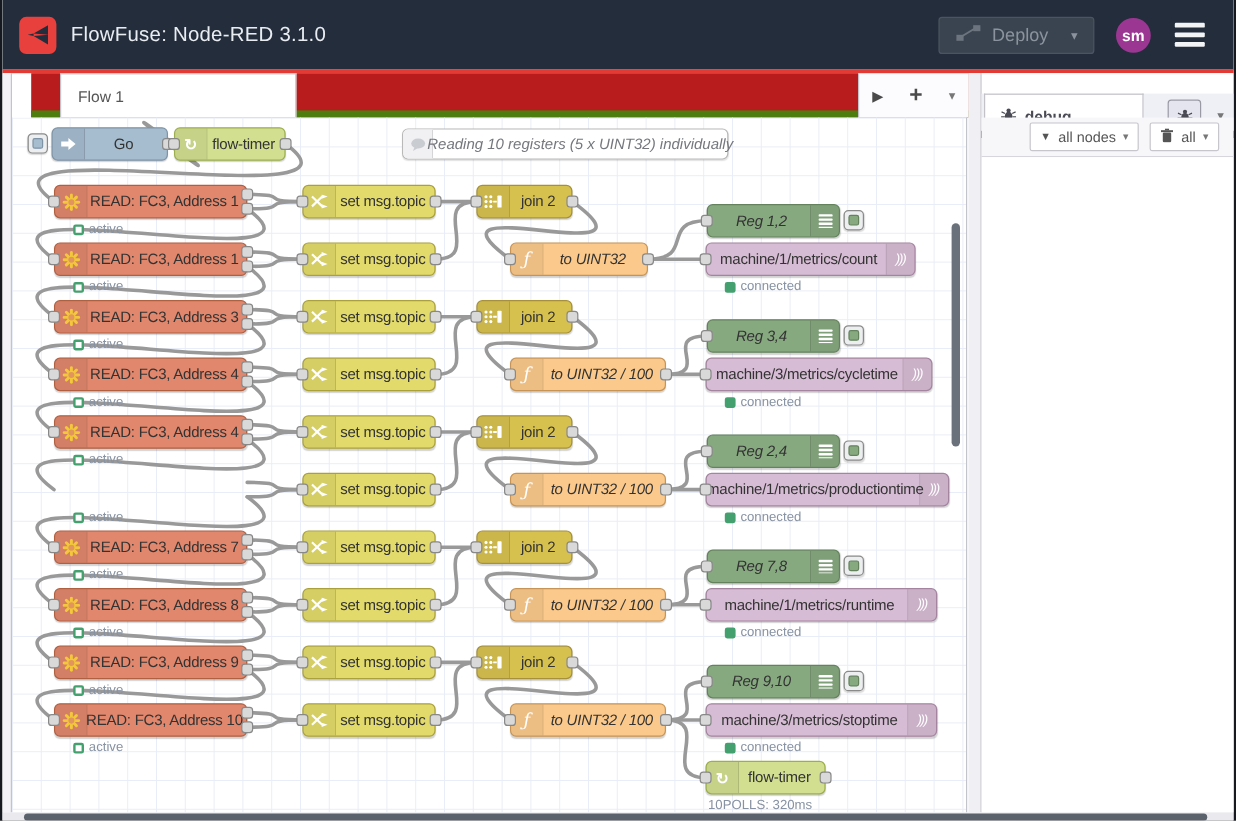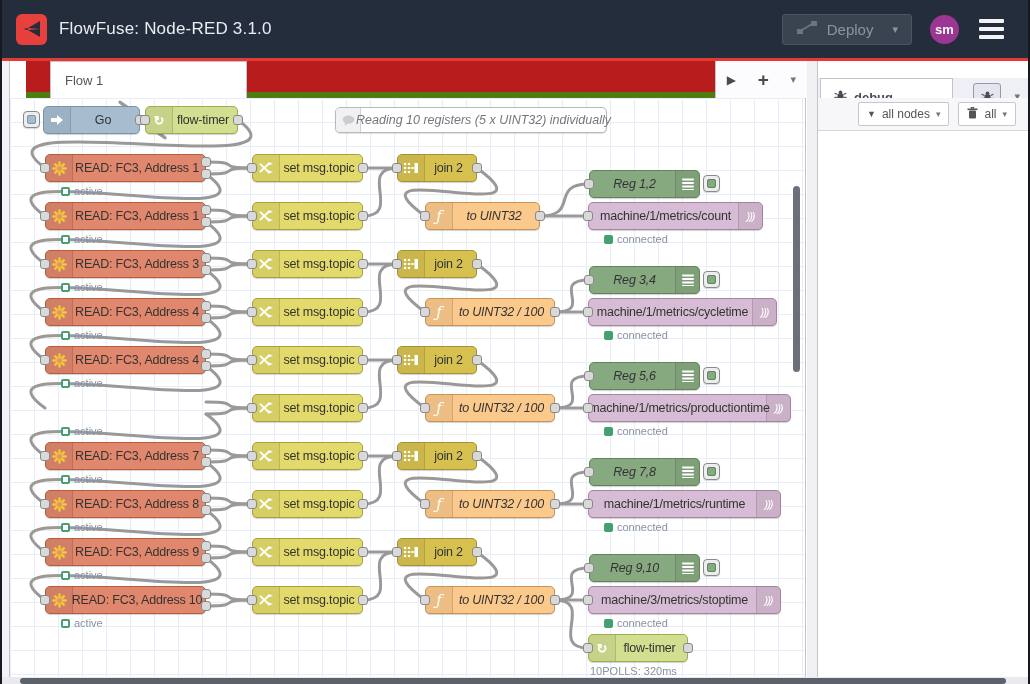--- a/index.html
+++ b/index.html
@@ -779,21 +779,21 @@
             <span class="icon-sec right">
               <svg width="12" height="12" viewBox="0 0 12 12">
                 <g fill="#fff">
                   <rect y="0.5" width="12" height="2" rx="1"></rect>
                   <rect y="4" width="12" height="2" rx="1"></rect>
                   <rect y="7.5" width="12" height="2" rx="1"></rect>
                   <rect y="11" width="12" height="1" rx="0.5"></rect>
                 </g>
               </svg>
             </span>
-            <span class="lbl" style="left: 4px; right: 24px; font-style: italic;">Reg 5,6</span>
+            <span class="lbl" style="left: 4px; right: 24px; font-style: italic;">Reg 2,4</span>
             <span class="port" style="left:-6px;top:8px"></span>
           </div>
           <span class="njbtn" style="left: 693px; top: 269px;">
             <span class="inner" style="background:#87a980;border:1px solid #64825c"></span>
           </span>
           <div class="node" style="left: 579px; top: 360px; width: 111px; background: rgb(135, 169, 128); border-color: rgb(100, 130, 92);">
             <span class="icon-sec right">
               <svg width="12" height="12" viewBox="0 0 12 12">
                 <g fill="#fff">
                   <rect y="0.5" width="12" height="2" rx="1"></rect>
@@ -834,21 +834,21 @@
             <span class="port" style="left:-6px;top:8px"></span>
           </div>
           <div class="status" style="left: 594px; top: 135px;">
             <span class="sq" style="background:#44a06f;border:2px solid #44a06f"></span>
             <span>connected</span>
           </div>
           <div class="node" style="left: 578px; top: 200px; width: 189px; background: rgb(214, 188, 212); border-color: rgb(165, 132, 159);">
             <span class="icon-sec right">
               <span style="color:#fff;font-size:11px;font-style:italic;letter-spacing:-1px">)))</span>
             </span>
-            <span class="lbl" style="left: 4px; right: 24px;">machine/1/metrics/cycletime</span>
+            <span class="lbl" style="left: 4px; right: 24px;">machine/3/metrics/cycletime</span>
             <span class="port" style="left:-6px;top:8px"></span>
           </div>
           <div class="status" style="left: 594px; top: 231px;">
             <span class="sq" style="background:#44a06f;border:2px solid #44a06f"></span>
             <span>connected</span>
           </div>
           <div class="node" style="left: 578px; top: 296px; width: 203px; background: rgb(214, 188, 212); border-color: rgb(165, 132, 159);">
             <span class="icon-sec right">
               <span style="color:#fff;font-size:11px;font-style:italic;letter-spacing:-1px">)))</span>
             </span>

